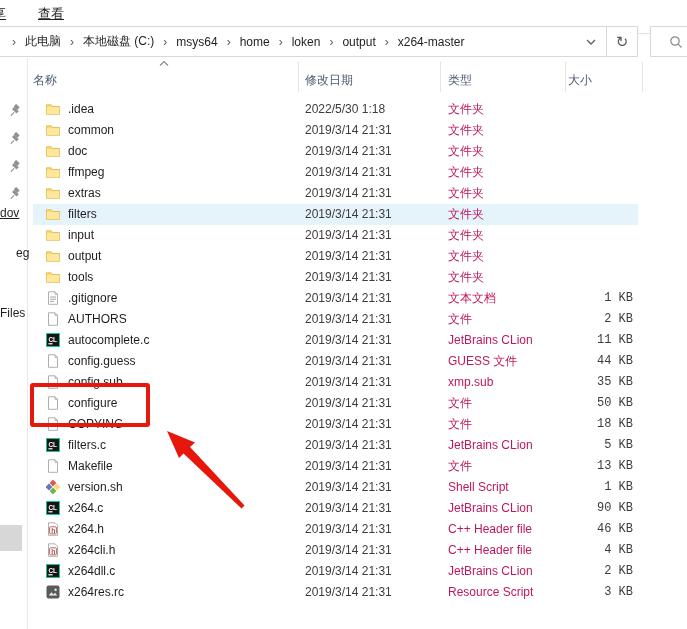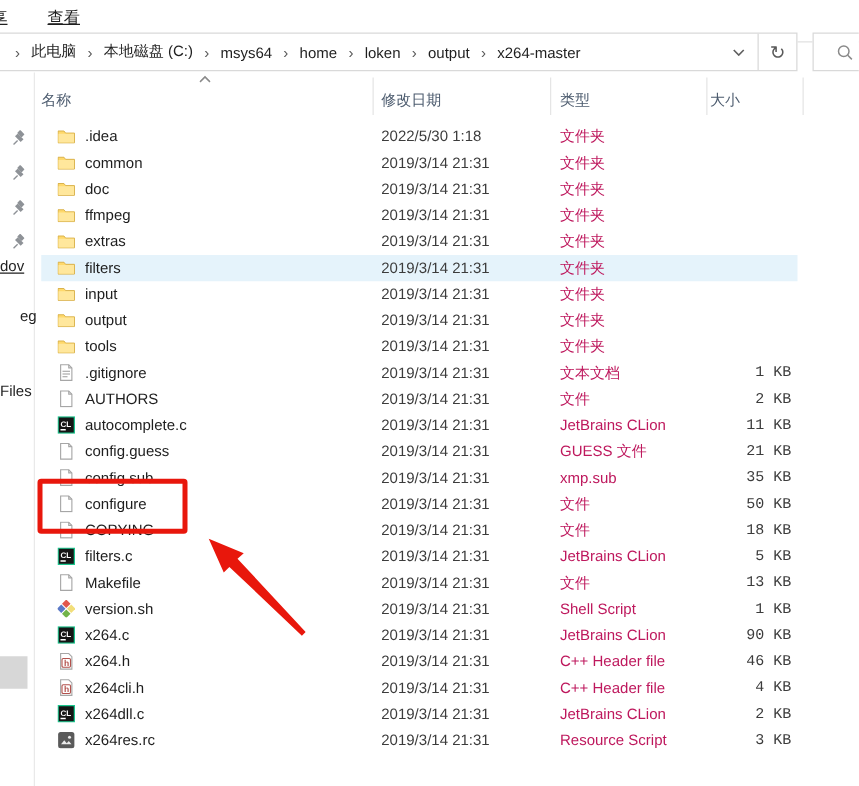--- a/index.html
+++ b/index.html
@@ -305,21 +305,21 @@
     <div class="row">
       <span class="icon">
         <svg viewBox="0 0 14 14">
           <path d="M2.5 0.8h6.5l2.5 2.5v10H2.5z" fill="#fff" stroke="#a6a6a6" stroke-width="0.9"></path>
           <path d="M9 0.8v2.5h2.5" fill="none" stroke="#a6a6a6" stroke-width="0.9"></path>
         </svg>
       </span>
       <span class="fname">config.guess</span>
       <span class="fdate">2019/3/14 21:31</span>
       <span class="ftype">GUESS 文件</span>
-      <span class="fsize">21 KB</span>
+      <span class="fsize">44 KB</span>
     </div>
     <div class="row">
       <span class="icon">
         <svg viewBox="0 0 14 14">
           <path d="M2.5 0.8h6.5l2.5 2.5v10H2.5z" fill="#fff" stroke="#a6a6a6" stroke-width="0.9"></path>
           <path d="M9 0.8v2.5h2.5" fill="none" stroke="#a6a6a6" stroke-width="0.9"></path>
         </svg>
       </span>
       <span class="fname">config.sub</span>
       <span class="fdate">2019/3/14 21:31</span>

